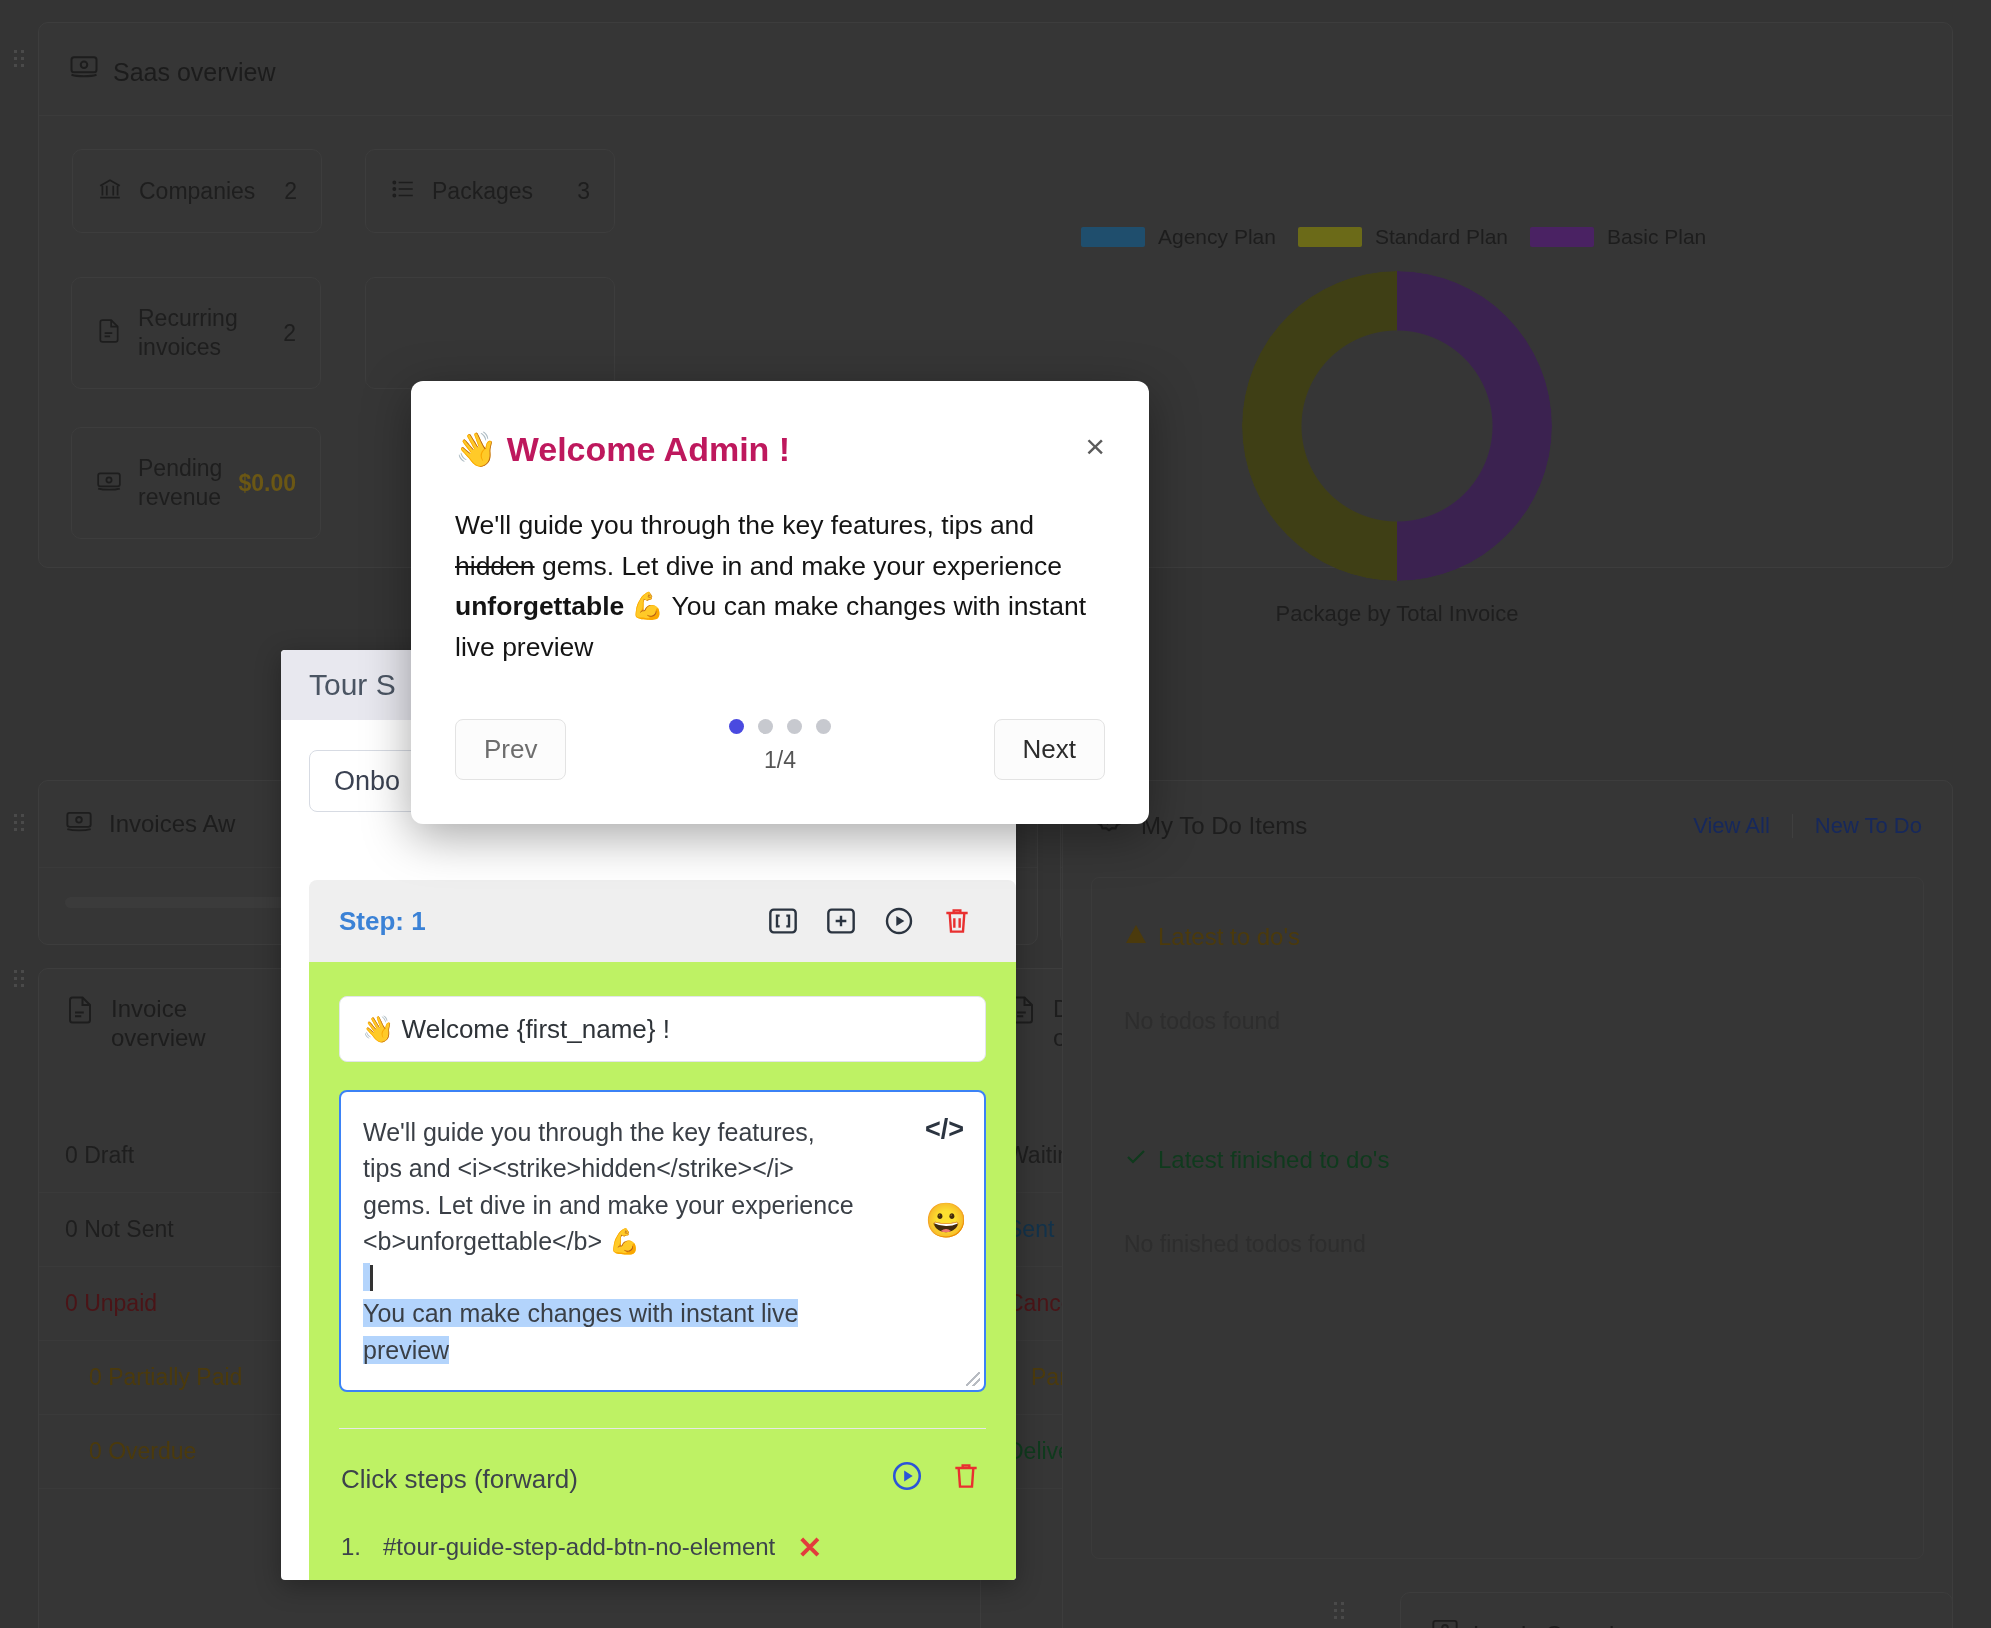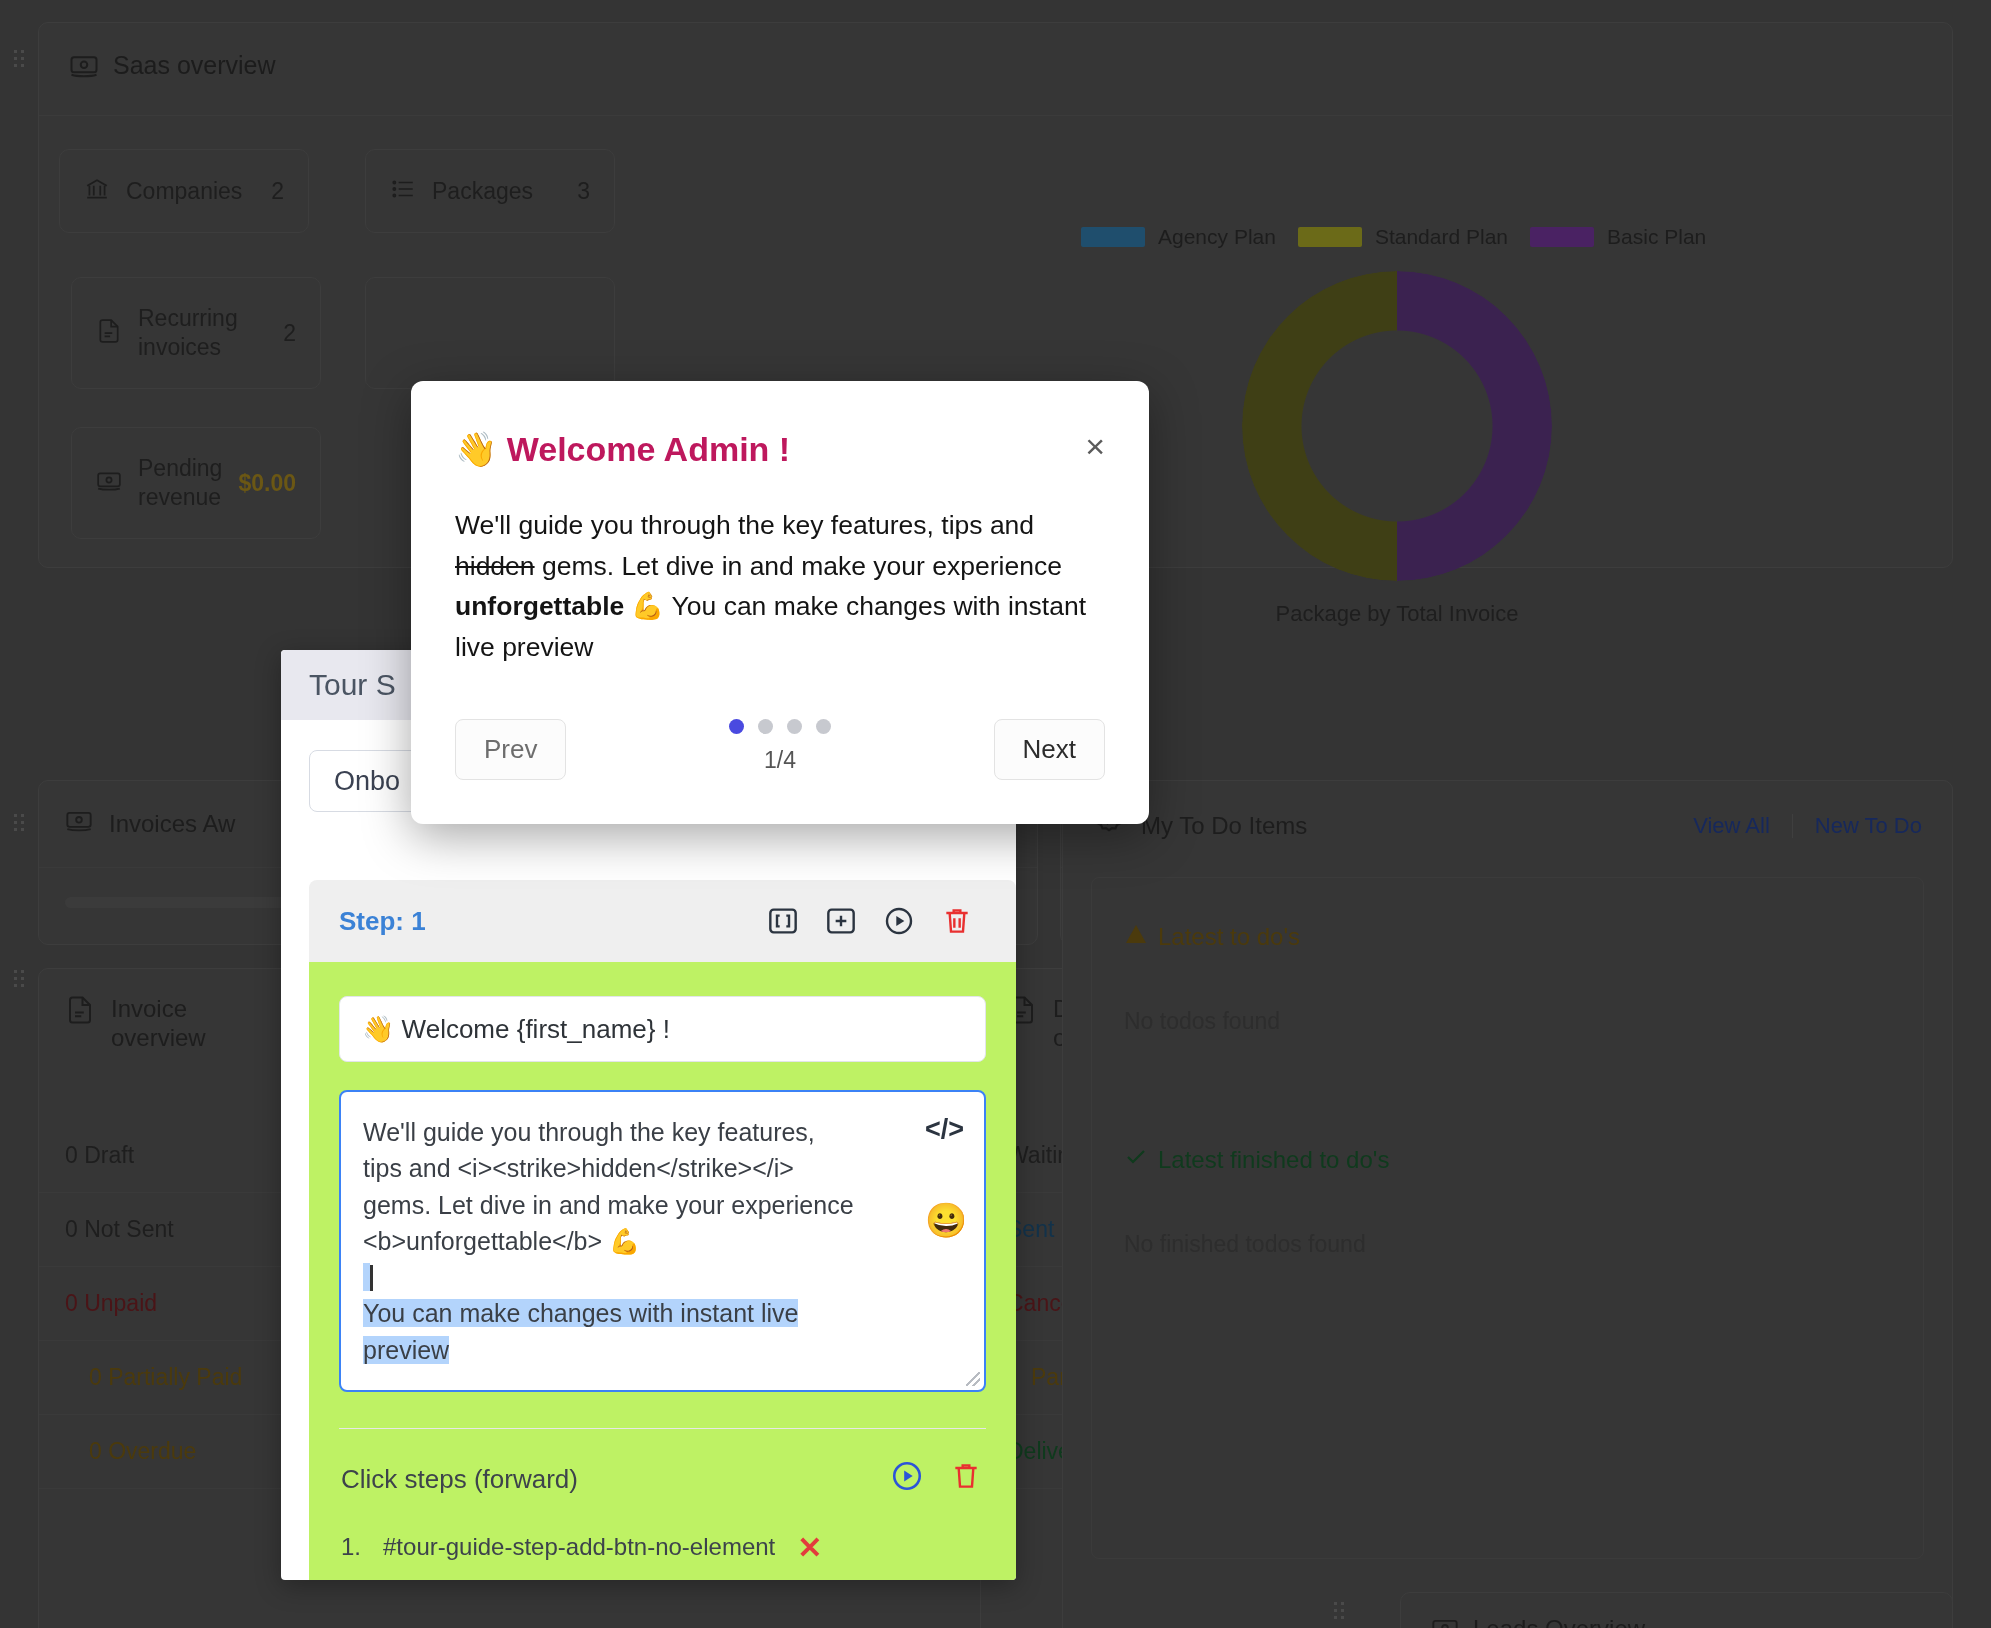--- a/index.html
+++ b/index.html
@@ -29,21 +29,21 @@
   .panel {
     position: absolute;
     border: 1px solid #3d3d3d;
     border-radius: 10px;
     background: #363636;
   }
 
   
   #saas-panel { left: 38px; top: 22px; width: 1915px; height: 546px; }
   .panel-title {
-    display: flex; align-items: flex-start; gap: 14px;
+    display: flex; align-items: flex-end; gap: 14px;
     padding: 28px 0 0 30px;
     font-size: 25px; color: #1c1c1c; font-weight: 400;
   }
   .panel-divider { position:absolute; left:0; right:0; top:92px; height:1px; background:#3b3b3b; }
 
   .mini-card {
     position: absolute;
     border: 1px solid #3d3d3d;
     border-radius: 10px;
     display: flex; align-items: center;
@@ -218,21 +218,21 @@
         <svg width="30" height="30" viewBox="0 0 24 24" fill="none" stroke="#1d1d1d" stroke-width="1.6">
           <rect x="2" y="5" width="20" height="12" rx="2"></rect>
             <circle cx="12" cy="11" r="2.6"></circle>
           <path d="M2 19c5 1.6 15 1.6 20 0"></path>
         </svg>
       </span>
       <span>Saas overview</span>
     </div>
     <div class="panel-divider"></div>
 
-    <div class="mini-card" style="left:20px; top:126px; width:250px; height:84px;">
+    <div class="mini-card" style="left:33px; top:126px; width:250px; height:84px;">
       <span>
         <svg width="26" height="26" viewBox="0 0 24 24" fill="none" stroke="#1d1d1d" stroke-width="1.6">
           <path d="M3 9l9-5 9 5M5 9v9M9 9v9M15 9v9M19 9v9M3 20h18"></path>
         </svg>
       </span>
       <span class="mc-label">Companies</span>
       <span class="mc-val">2</span>
     </div>
 
     <div class="mini-card" style="left:326px; top:126px; width:250px; height:84px;">

